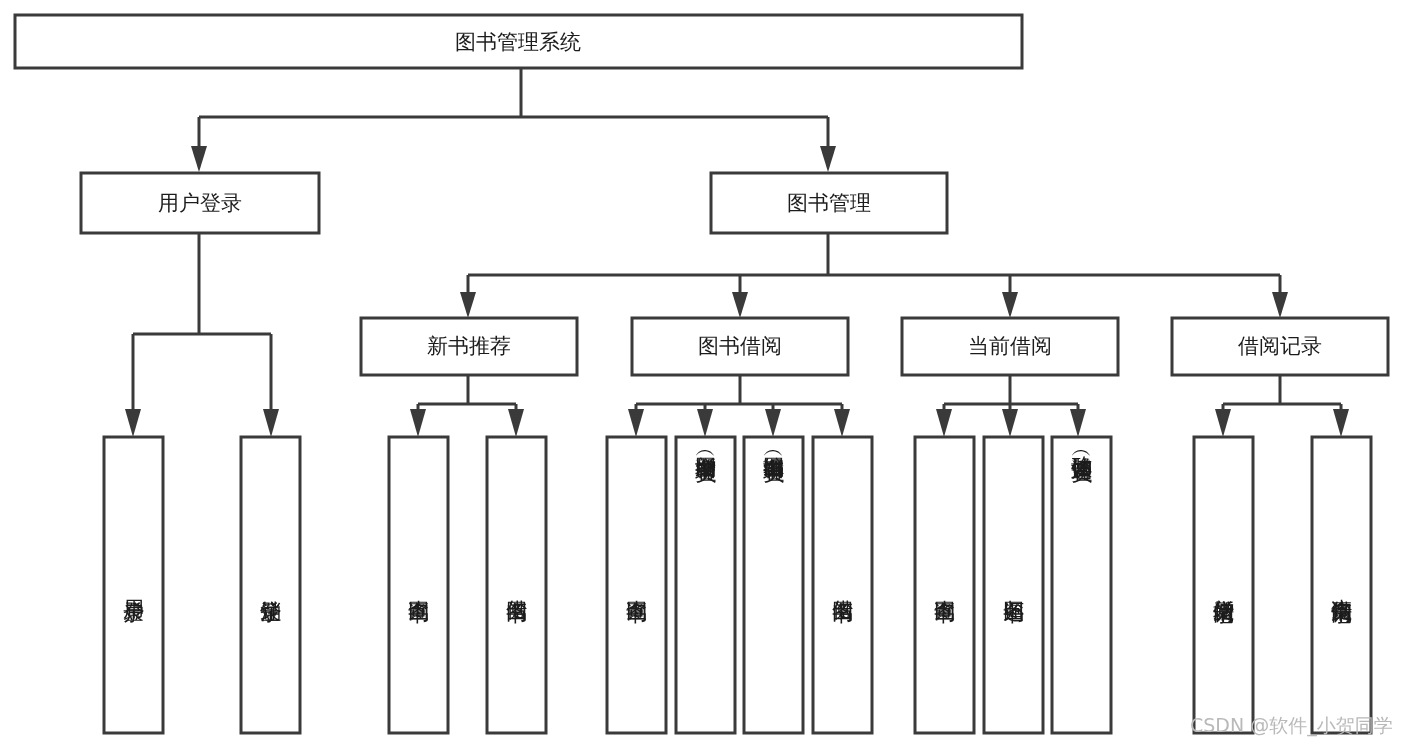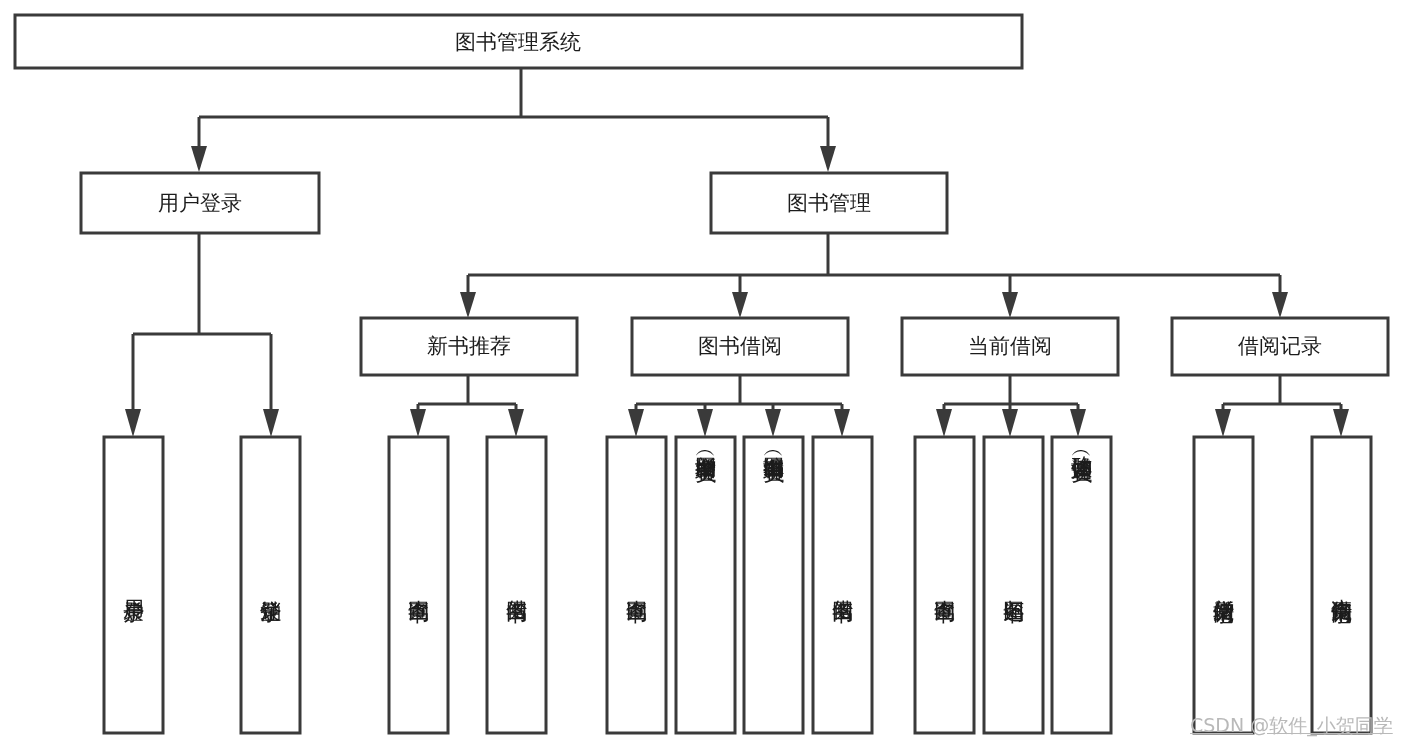--- a/index.html
+++ b/index.html
@@ -75,21 +75,20 @@
   .watermark {
     position: absolute;
     left: 1190px;
     top: 713px;
     font-family: "DejaVu Sans", "Liberation Sans", sans-serif;
     font-size: 19px;
     color: #b9b9b9;
     white-space: nowrap;
     user-select: none;
     pointer-events: none;
-    text-decoration: underline;
   }
 </style>
 </head>
 <body>
 
 <div id="diagram-root">
   <svg class="diagram-canvas" viewBox="0 0 1405 747" xmlns="http://www.w3.org/2000/svg">
 
     <g>
       <path class="connector" d="M 521 68 L 521 117"></path>

